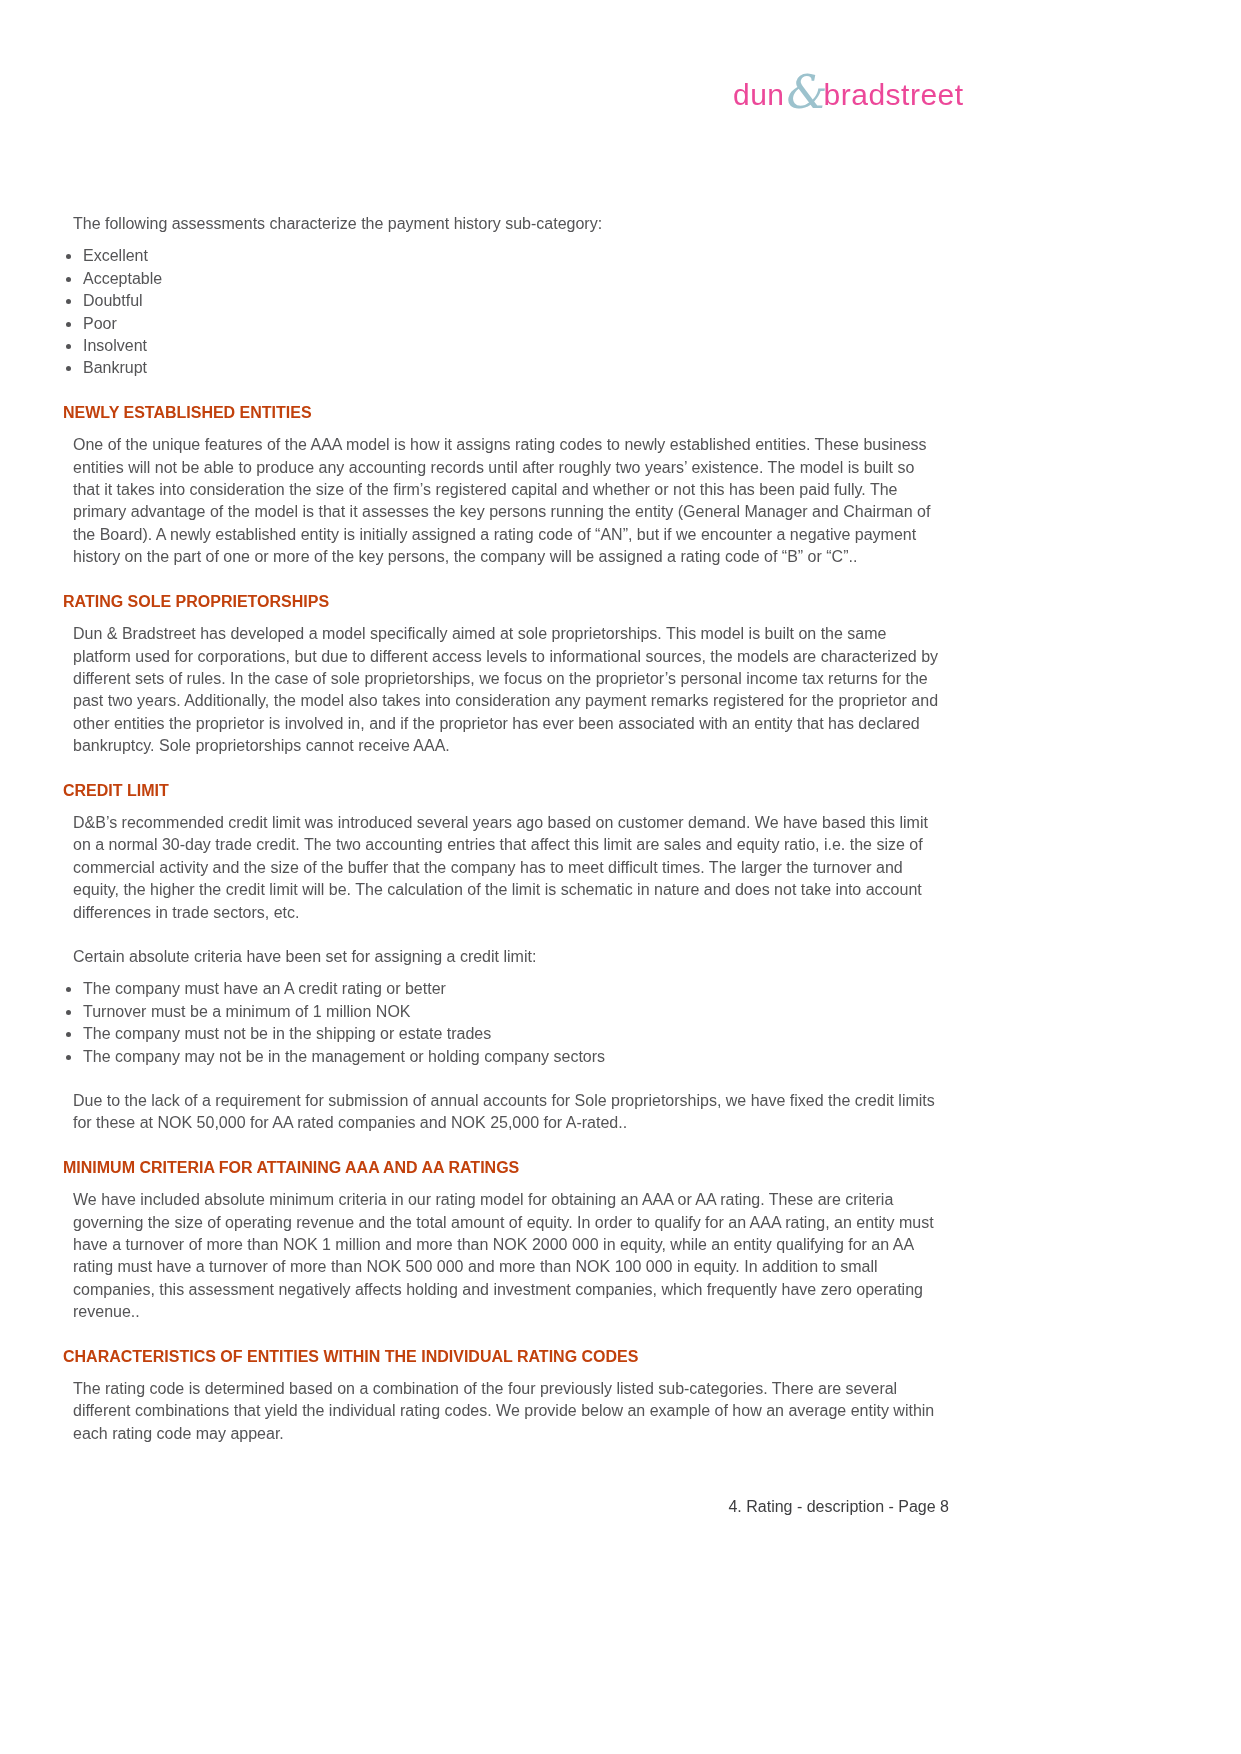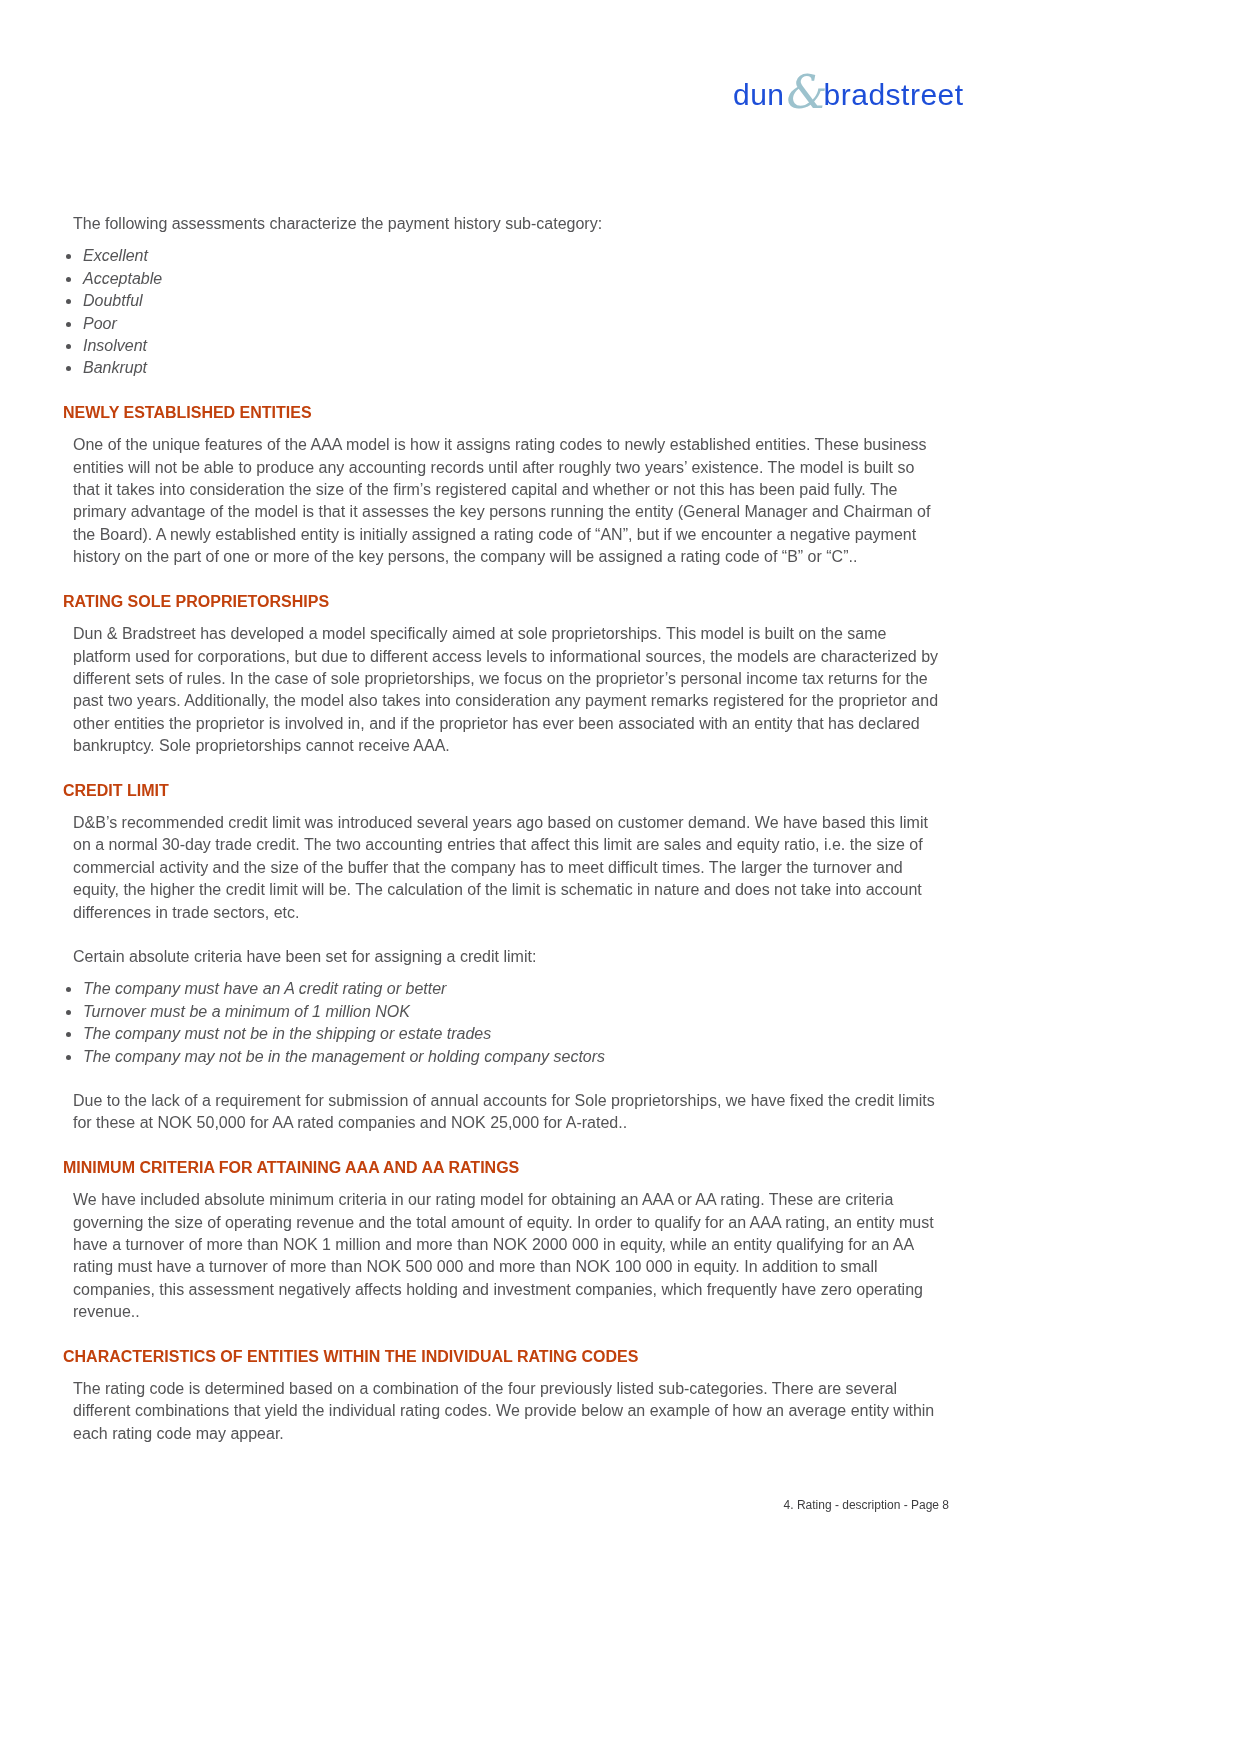--- a/index.html
+++ b/index.html
@@ -21,21 +21,21 @@
     position: absolute;
     top: 66px;
     left: 733px;
     display: flex;
     align-items: baseline;
     white-space: nowrap;
   }
   .logo .word {
     font-size: 30px;
     letter-spacing: 0.5px;
-    color: #1d4ed8;
+    color: #ec4899;
     font-weight: 400;
   }
   .logo .amp {
     font-family: "DejaVu Serif", serif;
     font-style: italic;
     font-size: 46px;
     line-height: 1;
     color: #9cc2cd;
     margin: 0 -4px 0 2px;
     position: relative;
@@ -58,31 +58,31 @@
     line-height: 22.4px;
     margin: 22px 0 0 0;
     font-weight: 700;
     color: #c2410c;
   }
   ul.bullet-list {
     list-style: disc;
     margin: 0;
     padding: 0 0 0 19px;
   }
-  ul.bullet-list li { padding-left: 1px; font-style: italic; }
+  ul.bullet-list li { padding-left: 1px; }
   .spaced-top { margin-top: 22px !important; }
 
   
   .footer {
     position: absolute;
     top: 1498px;
     left: 63px;
     width: 886px;
     text-align: right;
-    font-size: 12px;
+    font-size: 16px;
     color: #3d3d3f;
   }
 </style>
 </head>
 <body>
 
 <div class="page">
 
   <div class="logo">
     <span class="word">dun</span>

